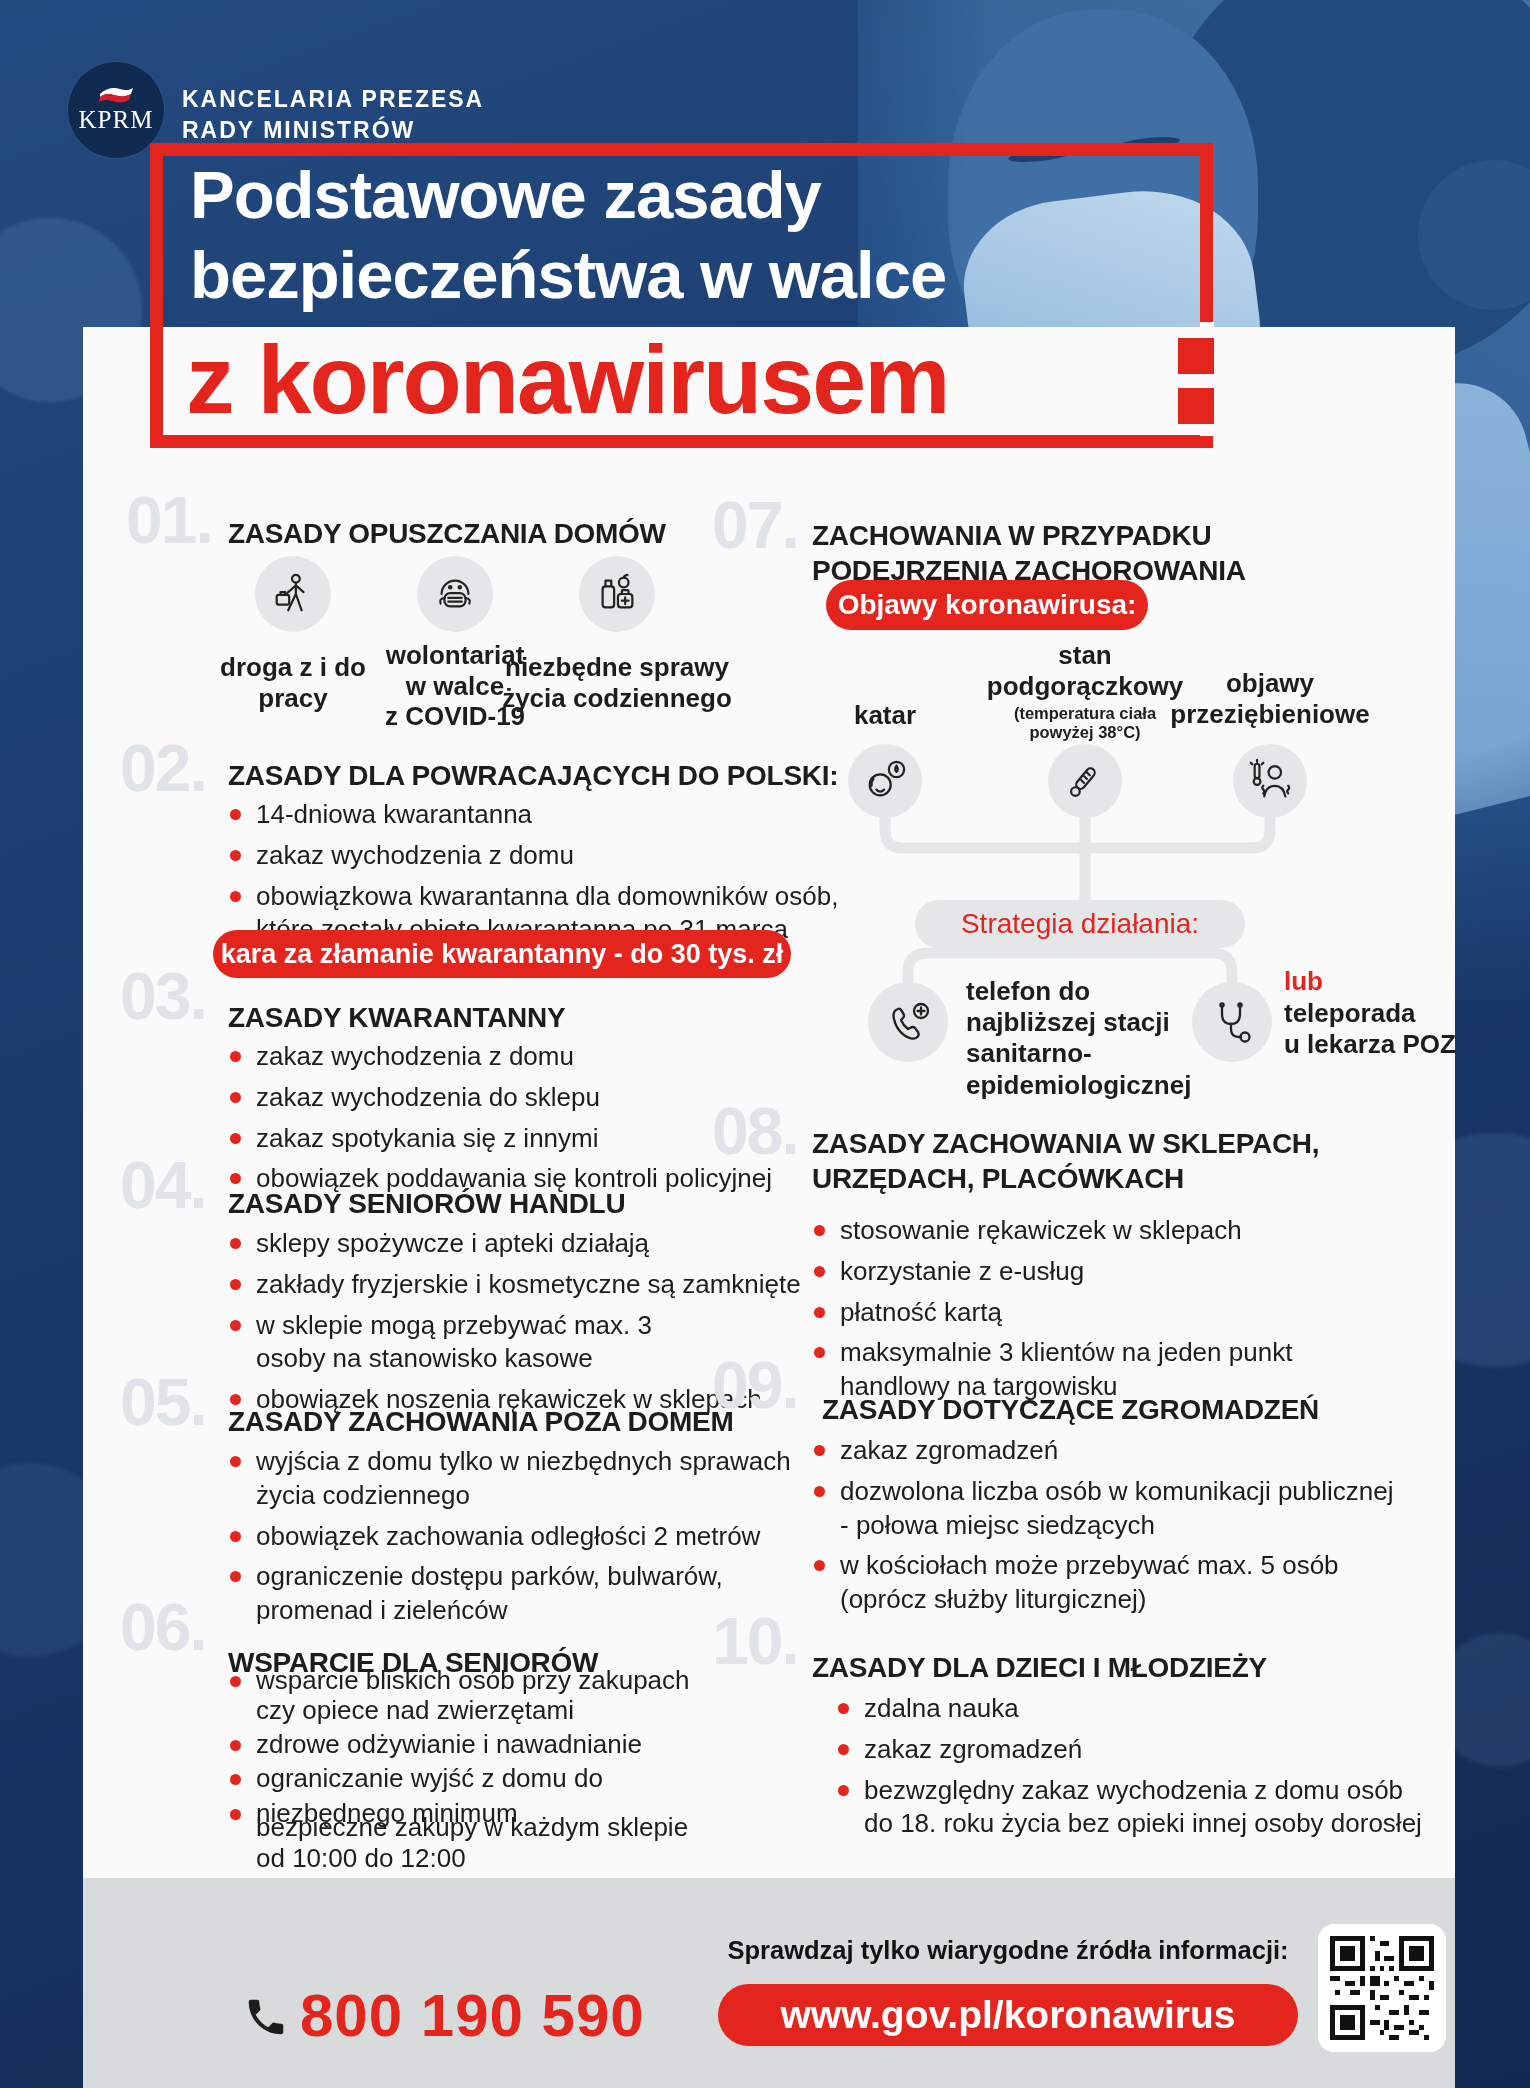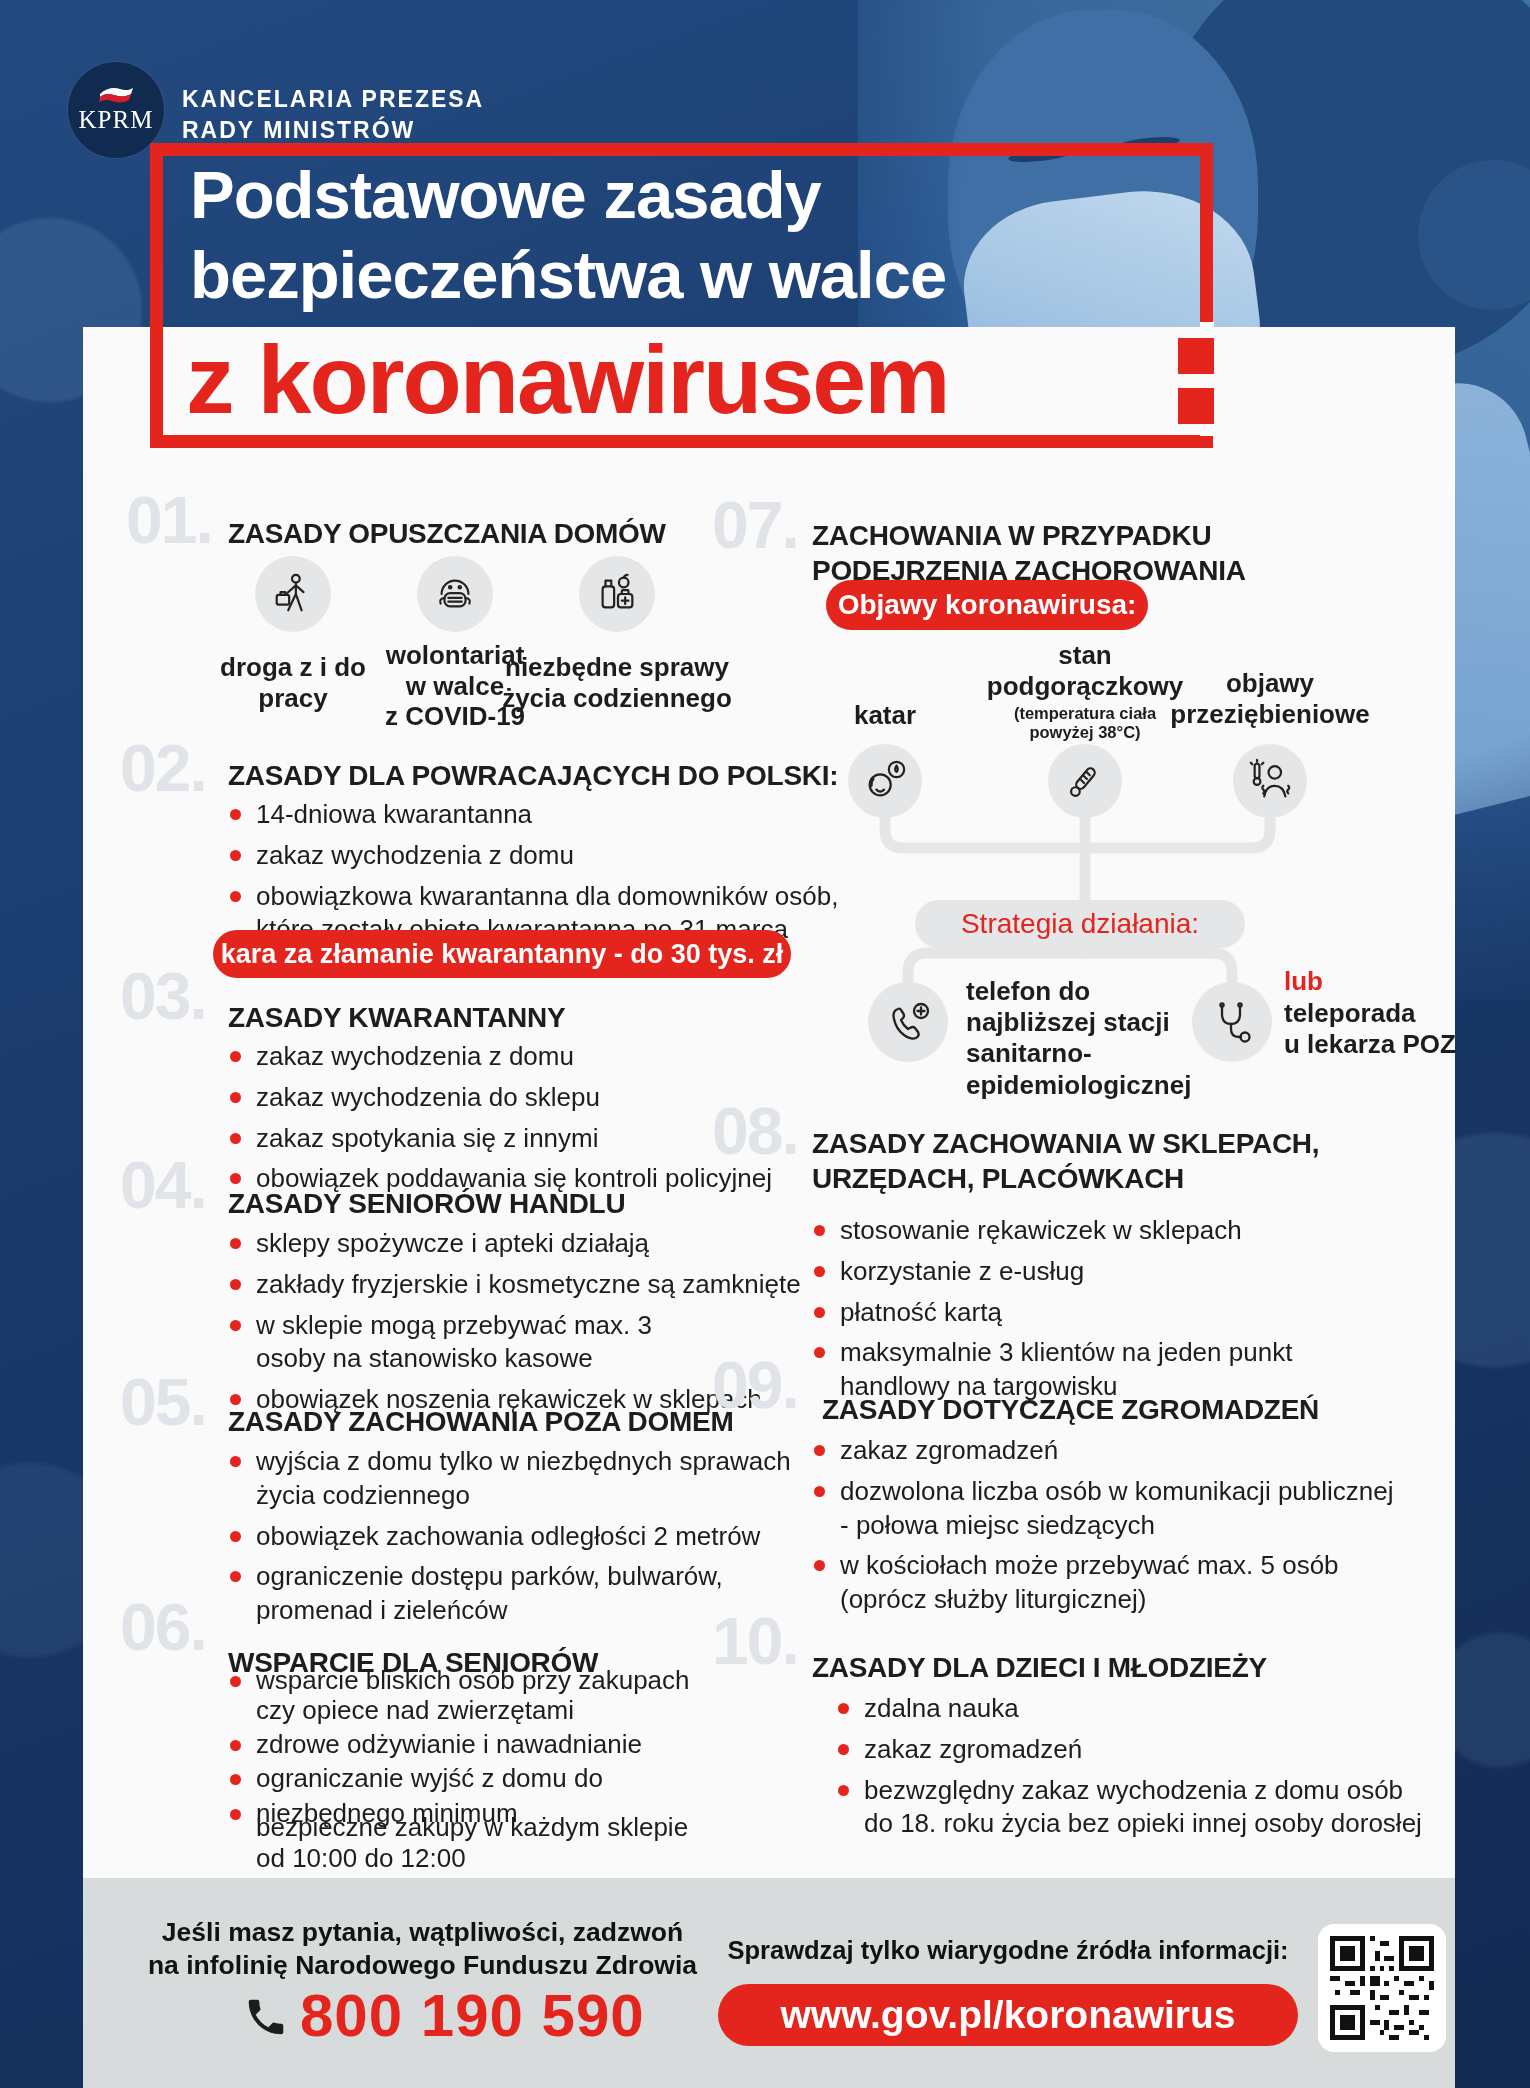--- a/index.html
+++ b/index.html
@@ -303,22 +303,20 @@
     <div class="num" style="left:712px;top:1608px">10.</div>
     <div class="sec-title" style="left:812px;top:1650px">ZASADY DLA DZIECI I MŁODZIEŻY</div>
     <ul class="blist" style="left:836px;top:1692px;width:644px">
 
     <li>zdalna nauka</li>
         <li>zakaz zgromadzeń</li>
         <li>bezwzględny zakaz wychodzenia z domu osób
 do 18. roku życia bez opieki innej osoby dorosłej</li>
       </ul>
 
-    <div class="f-left-text">Jeśli masz pytania, wątpliwości, zadzwoń
-na infolinię Narodowego Funduszu Zdrowia</div>
     <div class="f-phone-icon">
       <svg width="46" height="46" viewBox="0 0 24 24">
         <path fill="#1d1d1b" d="M6.62 10.79c1.44 2.83 3.76 5.14 6.59 6.59l2.2-2.2c.27-.27.67-.36 1.02-.24 1.12.37 2.33.57 3.57.57.55 0 1 .45 1 1V20c0 .55-.45 1-1 1-9.39 0-17-7.61-17-17 0-.55.45-1 1-1h3.5c.55 0 1 .45 1 1 0 1.25.2 2.45.57 3.57.11.35.03.74-.25 1.02l-2.2 2.2z"></path>
       </svg>
     </div>
     <div class="f-phone">800 190 590</div>
 
     <div class="f-right-text">Sprawdzaj tylko wiarygodne źródła informacji:</div>
     <div class="pill red f-pill">www.gov.pl/koronawirus</div>
 

